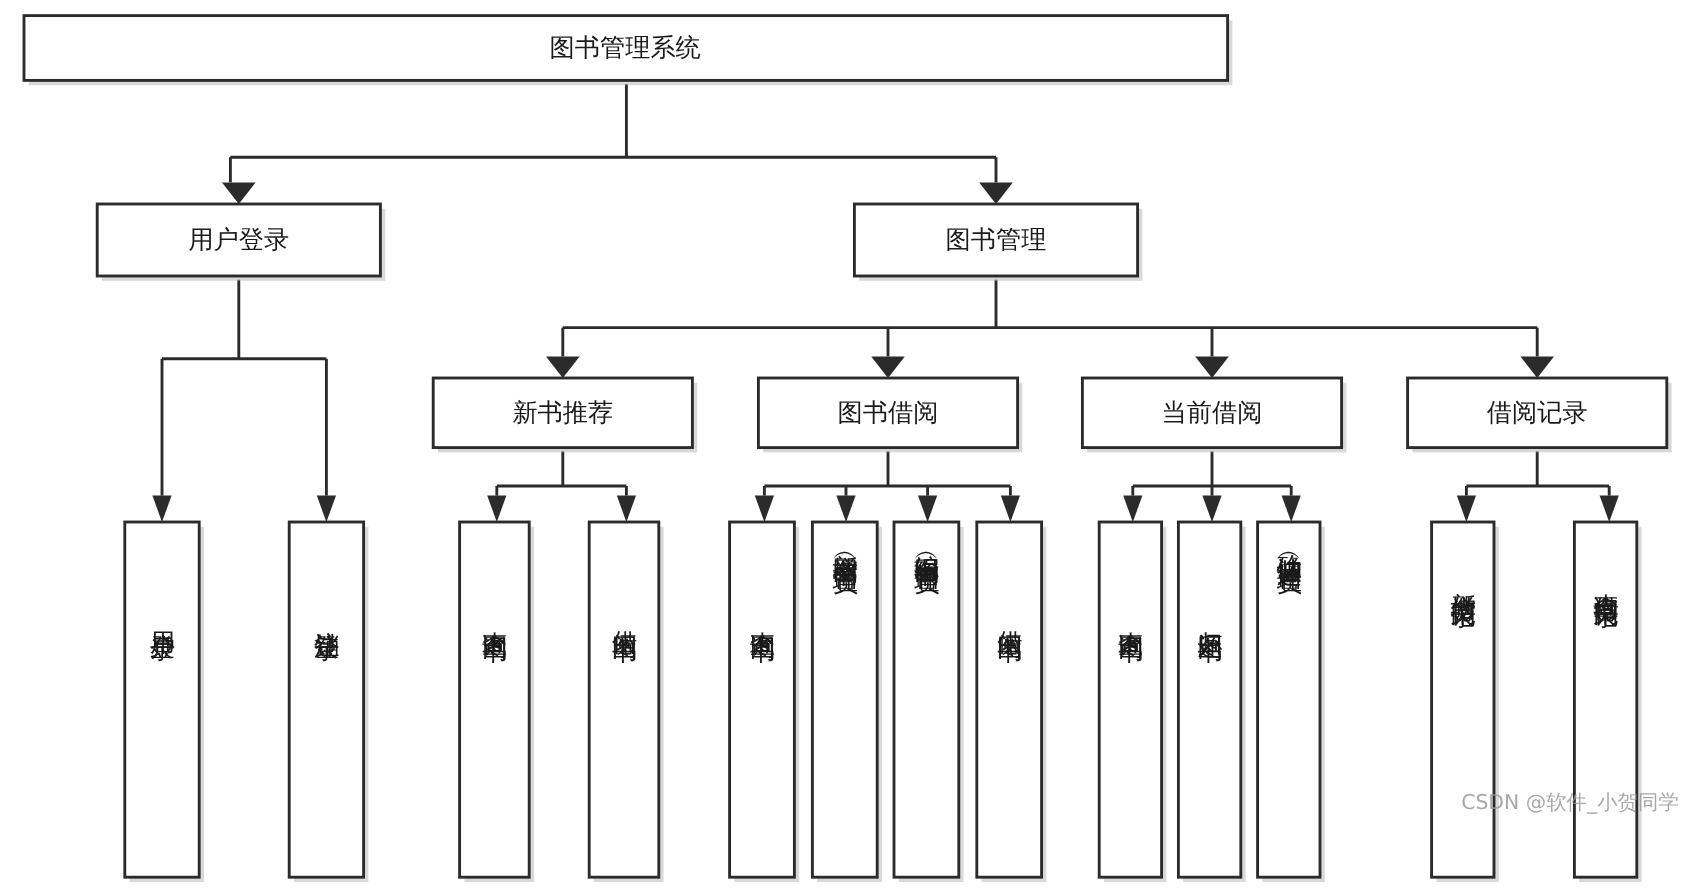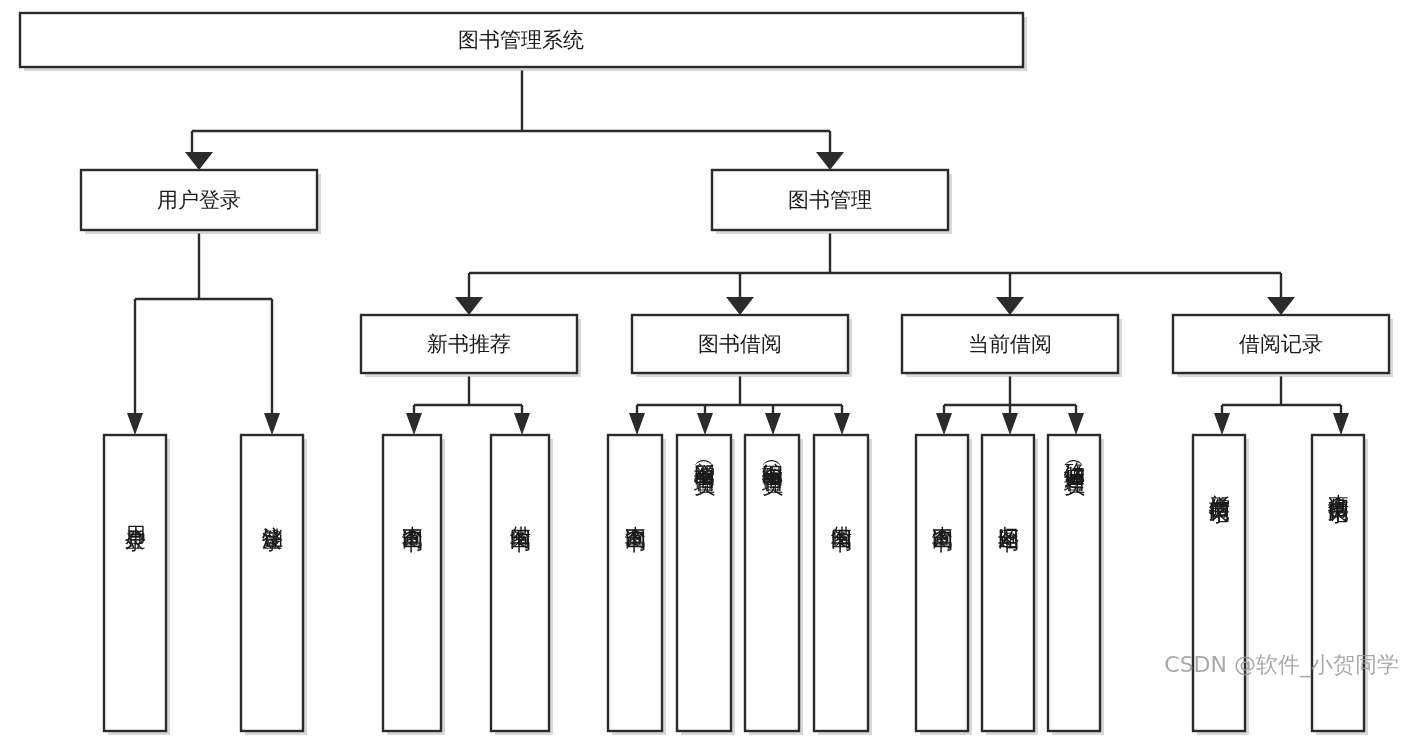--- a/index.html
+++ b/index.html
@@ -67,21 +67,21 @@
     line-height: 1.28;
     color: #1a1a1a;
     letter-spacing: 2px;
     white-space: nowrap;
   }
   .watermark {
     position: absolute;
     right: 6px;
     bottom: 4px;
     font-family: "DejaVu Sans", "Liberation Sans", sans-serif;
-    font-size: 22px;
+    font-size: 17px;
     color: #9a9a9a;
     opacity: 0.85;
     white-space: nowrap;
     pointer-events: none;
   }
 </style>
 </head>
 <body>
 
 <div id="diagram-root">

